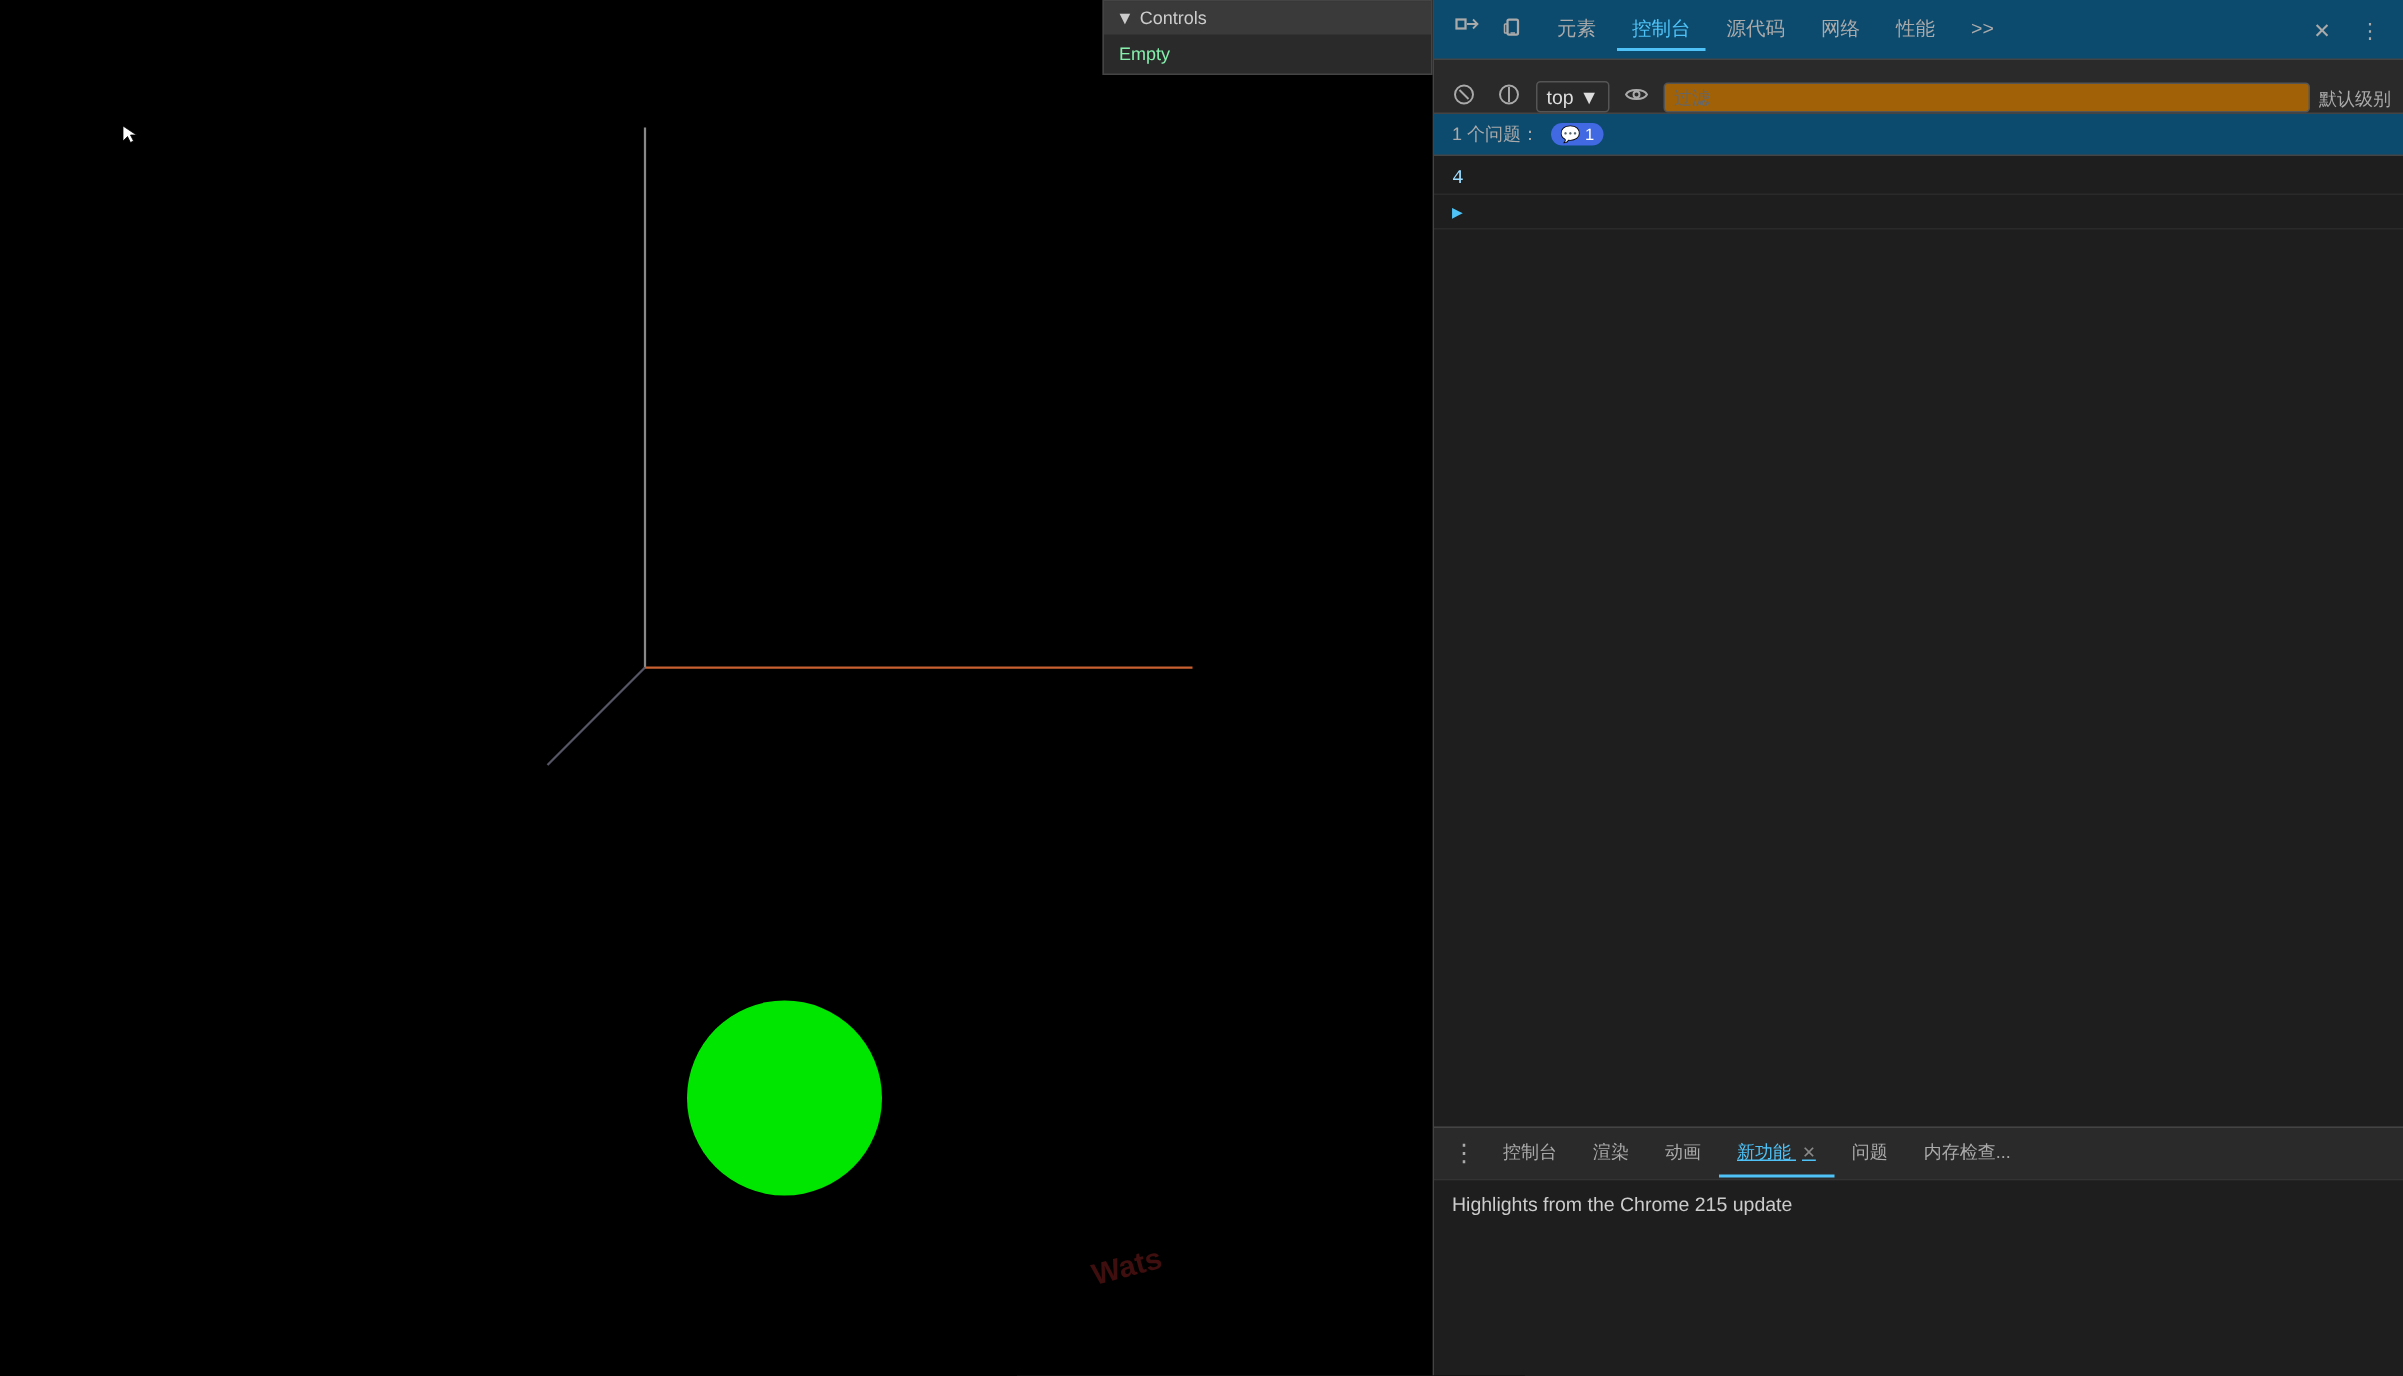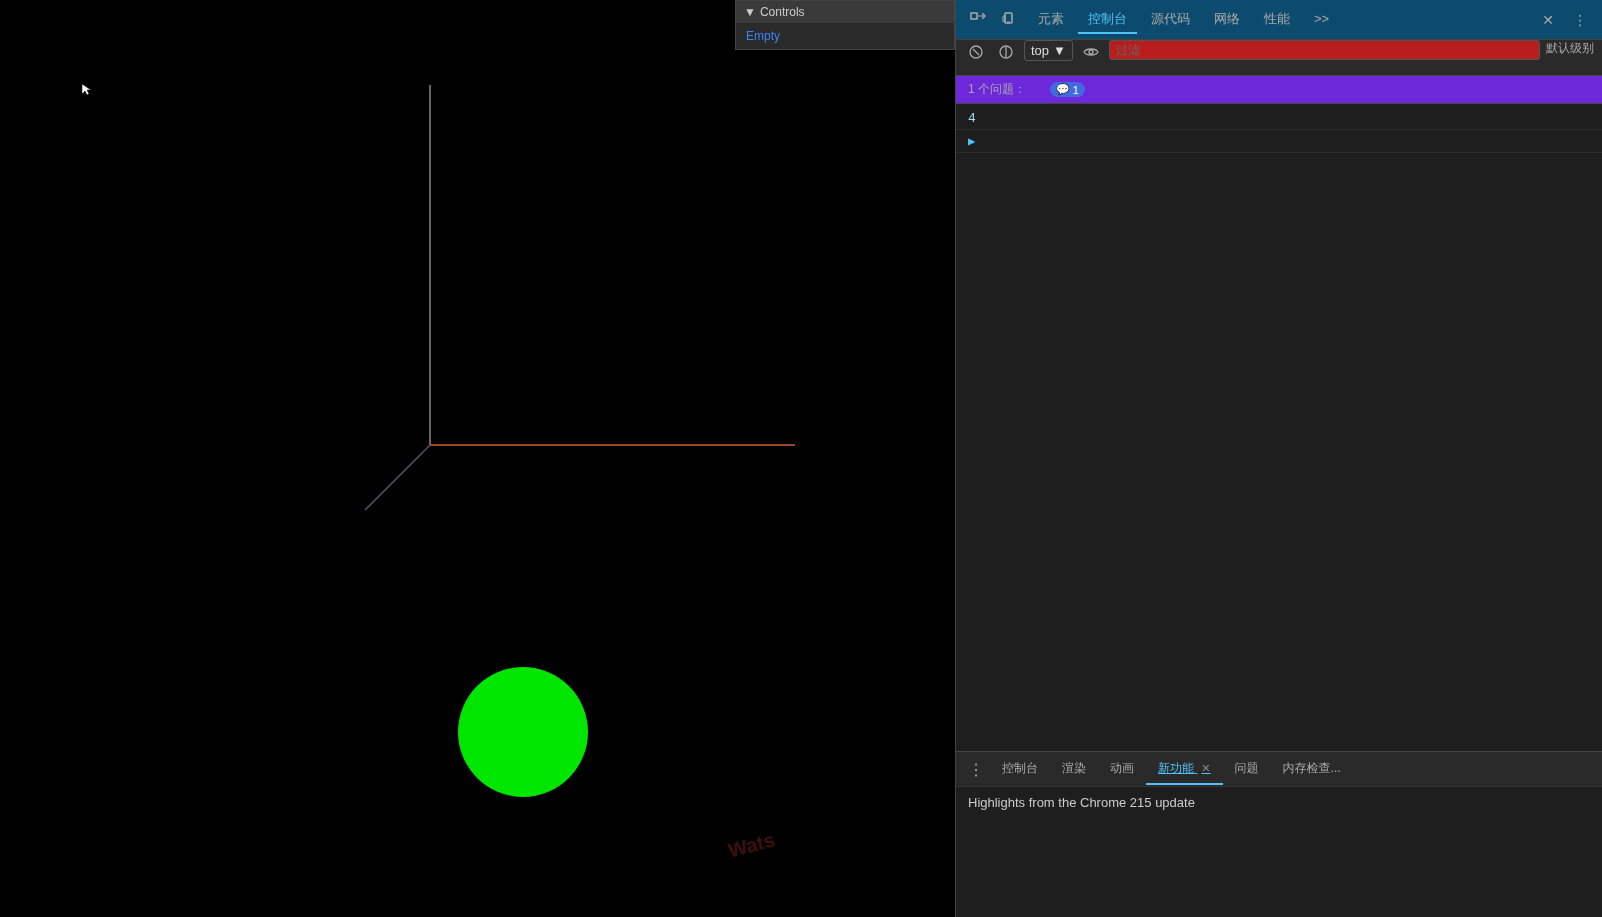--- a/index.html
+++ b/index.html
@@ -29,21 +29,21 @@
       padding: 4px 8px;
       font-size: 12px;
       color: #ccc;
       display: flex;
       align-items: center;
       gap: 4px;
     }
     #controls-body {
       padding: 6px 10px;
       font-size: 12px;
-      color: #3b82f6;
+      color: #86efac;
       border-radius: 12px;
     }
 
     
     #axes-canvas {
       position: absolute;
       top: 0; left: 0;
       width: 100%; height: 100%;
     }
 
@@ -128,21 +128,21 @@
     .tab-separator {
       flex: 1;
     }
 
     
     #devtools-toolbar2 {
       height: 36px;
       background: #2a2a2a;
       border-bottom: 1px solid #444;
       display: flex;
-      align-items: flex-start;
+      align-items: flex-end;
       padding: 0 8px;
       gap: 6px;
       flex-shrink: 0;
     }
     .icon-btn {
       width: 24px;
       height: 24px;
       display: flex;
       align-items: center;
       justify-content: center;
@@ -160,45 +160,45 @@
       border: 1px solid #555;
       border-radius: 3px;
       padding: 2px 6px;
       font-size: 13px;
       color: #ddd;
       cursor: pointer;
     }
 
     #filter-input {
       flex: 1;
-      background: #b91c1c;
+      background: #a16207;
       border: 1px solid #555;
       border-radius: 3px;
       padding: 2px 6px;
       font-size: 12px;
       color: #ddd;
       outline: none;
     }
     #filter-input::placeholder { color: #666; }
 
     #default-level {
       font-size: 12px;
       color: #aaa;
       white-space: nowrap;
     }
 
     
     #issues-bar {
       height: 28px;
-      background: #6d28d9;
+      background: #0c4a6e;
       border-bottom: 1px solid #444;
       display: flex;
       align-items: center;
       padding: 0 12px;
-      gap: 24px;
+      gap: 8px;
       font-size: 12px;
       color: #aaa;
       flex-shrink: 0;
     }
     .issues-badge {
       background: #4169e1;
       color: #fff;
       border-radius: 10px;
       padding: 1px 6px;
       font-size: 11px;

